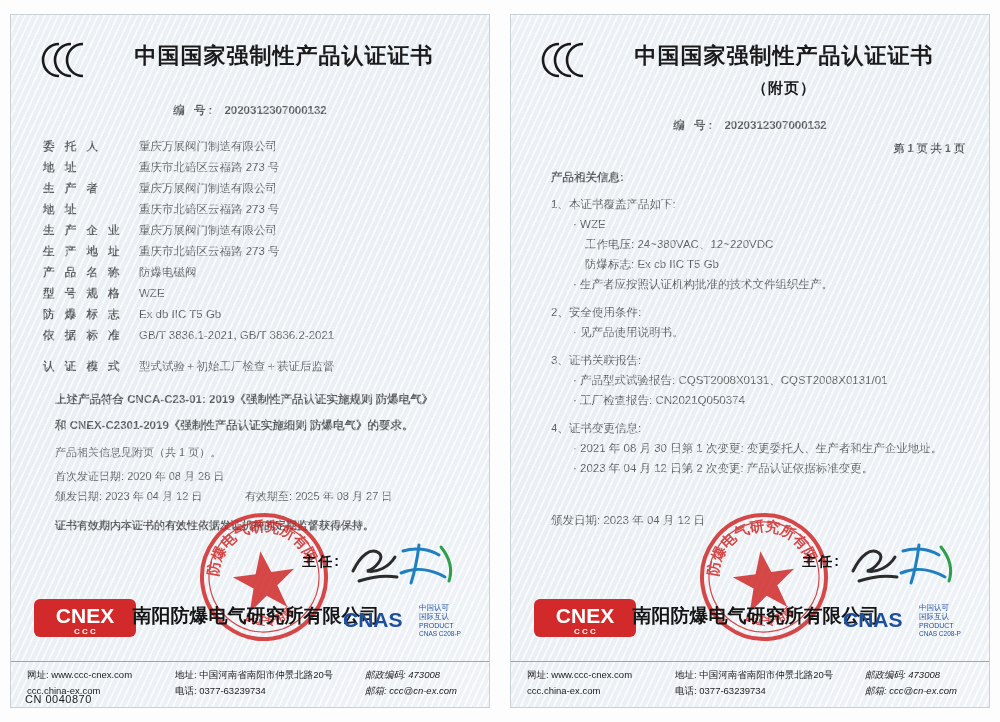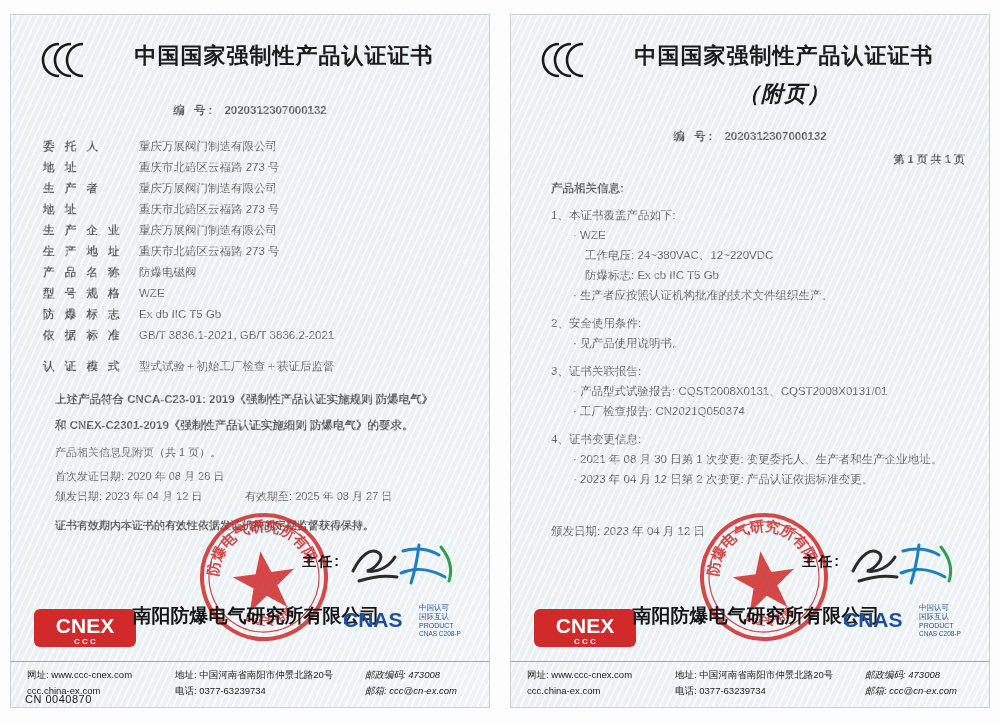--- a/index.html
+++ b/index.html
@@ -51,26 +51,25 @@
   .ccc-logo svg { display: block; }
   .hdr-titles { flex: 1; text-align: center; padding-top: 4px; }
   .title-main {
     font-size: 22px;
     font-weight: bold;
     color: #1b1b1b;
     letter-spacing: 1px;
     white-space: nowrap;
   }
   .title-sub {
-    font-size: 22px;
+    font-size: 15px;
     font-weight: bold;
     color: #1b1b1b;
     margin-top: 8px;
     letter-spacing: 1px;
-    font-style: italic;
   }
 
   .certno {
     text-align: center;
     font-size: 11.5px;
     font-weight: bold;
     color: #141414;
     margin-top: 20px;
   }
   .certno .lbl { letter-spacing: 3px; }
@@ -191,21 +190,21 @@
 
   
   .footlogos {
     position: absolute;
     left: 0; right: 0;
     bottom: 58px;
     height: 56px;
   }
   .cnex {
     position: absolute;
-    left: 22px; top: 12px;
+    left: 22px; top: 2px;
     width: 104px; height: 48px;
   }
   .orgname {
     position: absolute;
     left: 110px; top: 10px;
     width: 270px;
     text-align: center;
     font-size: 19px;
     font-weight: bold;
     color: #141414;

